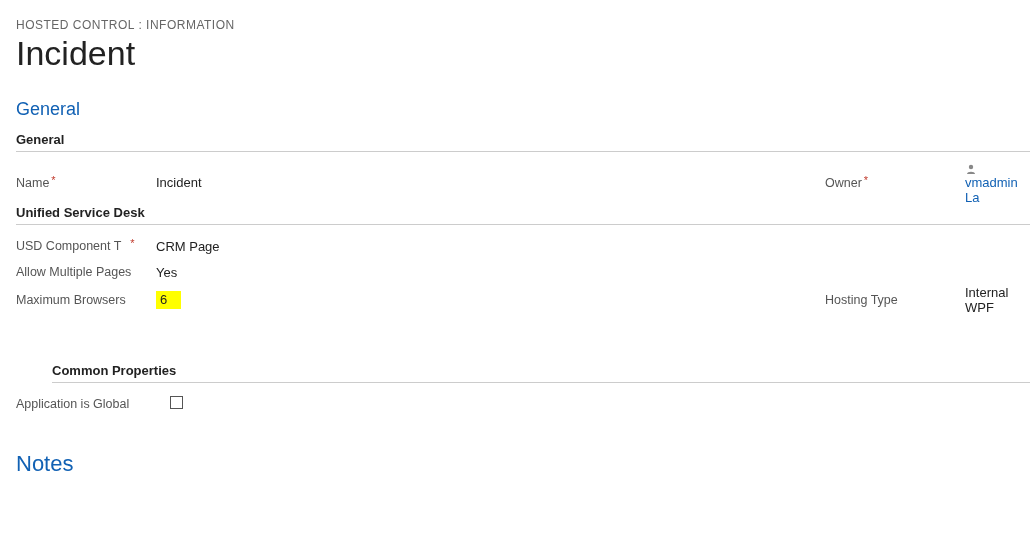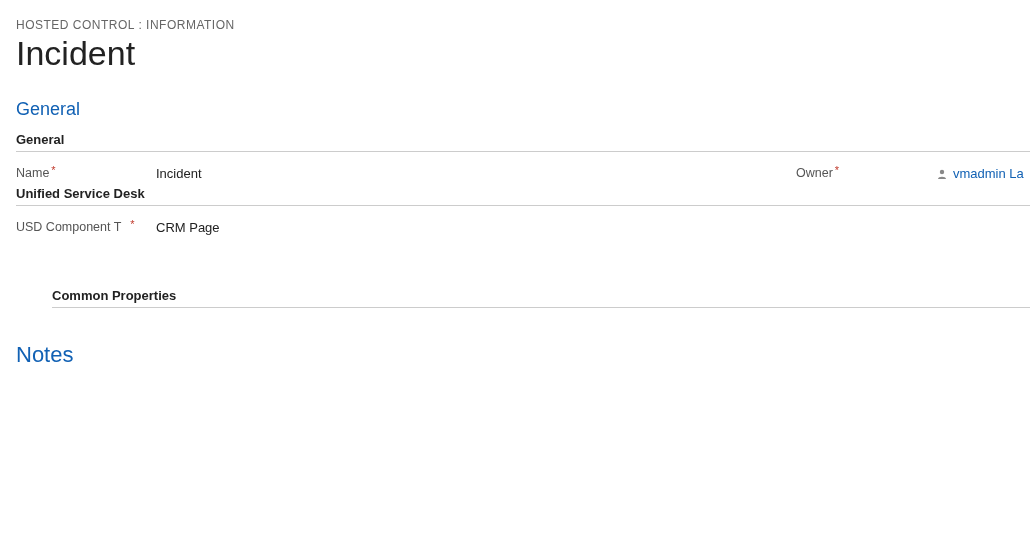--- a/index.html
+++ b/index.html
@@ -48,20 +48,21 @@
     }
     .field-row {
       display: flex;
       align-items: center;
       min-height: 26px;
       font-size: 13px;
     }
     .field-columns {
       display: flex;
       width: 100%;
+      gap: 29px;
     }
     .col-left {
       width: 780px;
       display: flex;
       align-items: center;
     }
     .col-right {
       flex: 1;
       display: flex;
       align-items: center;
@@ -173,22 +174,56 @@
       <div class="col-left">
         <div class="field-label">
           <span>USD Component T</span>&nbsp;&nbsp;<span class="req">*</span>
         </div>
         <div class="field-value">CRM Page</div>
       </div>
       <div class="col-right"></div>
     </div>
   </div>
 
-
+  <div class="field-row">
+    <div class="field-columns">
+      <div class="col-left">
+        <div class="field-label">Allow Multiple Pages</div>
+        <div class="field-value">Yes</div>
+      </div>
+      <div class="col-right"></div>
+    </div>
+  </div>
+
+  <div class="field-row">
+    <div class="field-columns">
+      <div class="col-left">
+        <div class="field-label">Maximum Browsers</div>
+        <div>
+          <span class="highlight field-value">6</span>
+        </div>
+      </div>
+      <div class="col-right">
+        <div class="field-label">Hosting Type</div>
+        <div class="field-value">Internal WPF</div>
+      </div>
+    </div>
+  </div>
 </div>
 
 <div class="group">
   <div class="subsection-title spaced" style="margin-top:48px;margin-left:36px;">Common Properties</div>
 
+  <div class="field-row">
+    <div class="field-columns">
+      <div class="col-left">
+        <div class="field-label">Application is Global</div>
+        <div>
+          <span class="checkbox"></span>
+        </div>
+      </div>
+      <div class="col-right"></div>
+    </div>
+  </div>
 
 </div>
 
 <div class="notes-title">Notes</div>
 
 </body></html>

